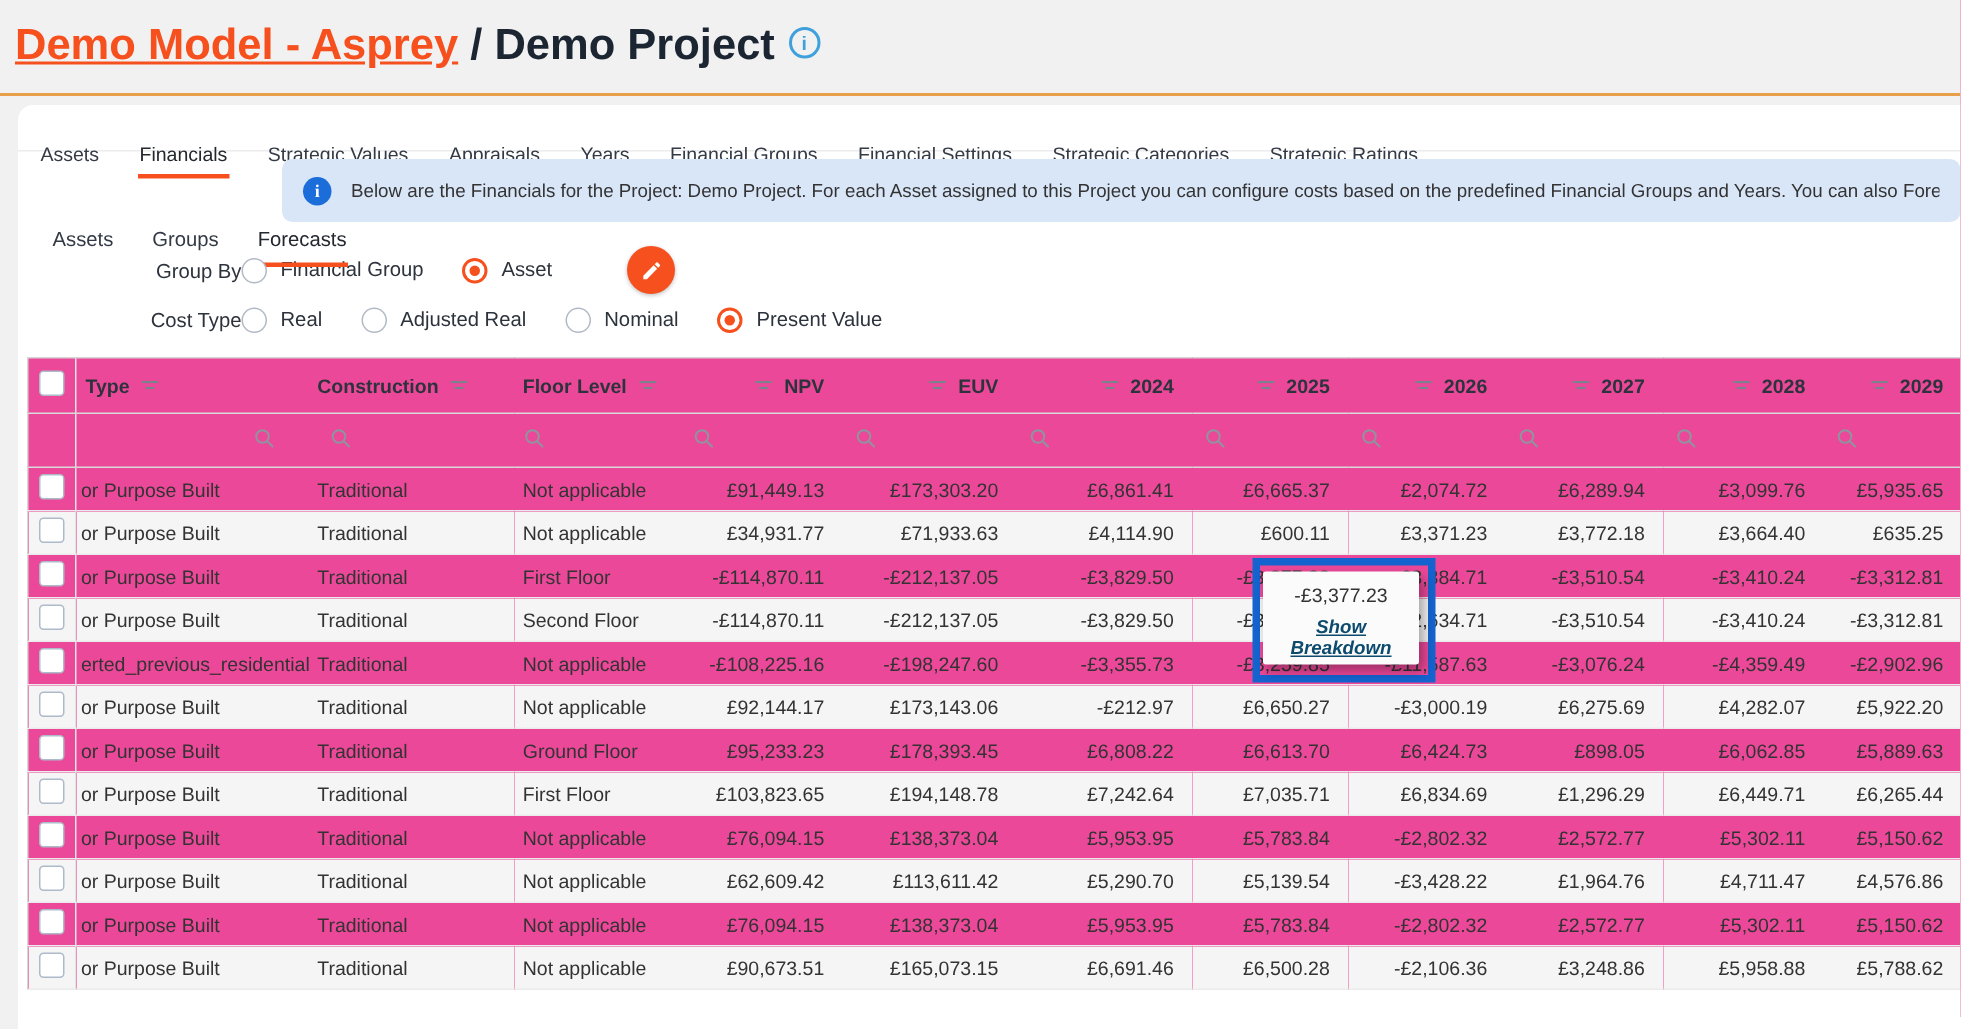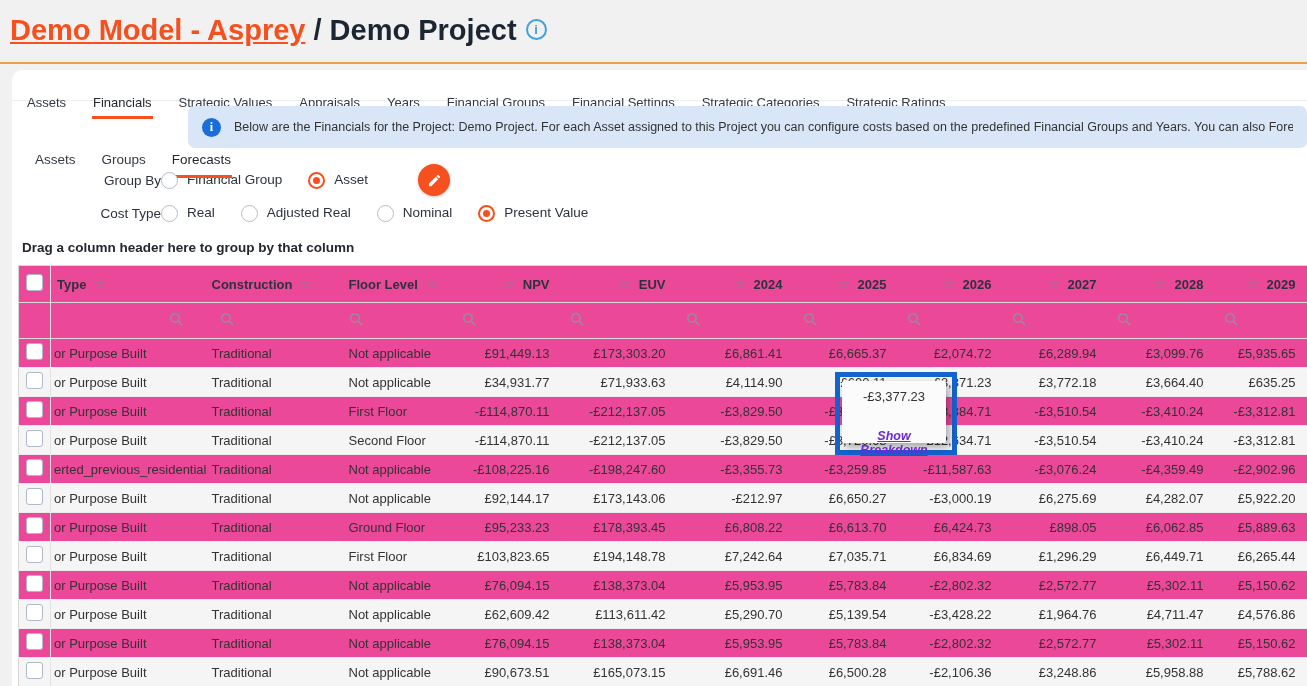--- a/index.html
+++ b/index.html
@@ -59,21 +59,21 @@
   .cell-left { padding-left:6px; }
   .type-cell { text-indent:-3px; }
   .checkbox { width:17px; height:17px; border:1px solid #aeb9ca; border-radius:3px; background:#fff; display:inline-block; cursor:pointer; }
   .search-icon { display:inline-block; cursor:pointer; line-height:0; }
   .filter-icon { line-height:0; cursor:pointer; }
 
   
   .hl-frame { position:absolute; left:835px; top:372px; width:122px; height:83px; border:5px solid #1463cf; z-index:10; }
   .hl-tooltip { position:absolute; left:2px; top:4px; width:104px; height:62px; background:#fbfbfb; border-radius:2px; box-shadow:3px 4px 8px rgba(0,0,0,.33); text-align:center; padding-top:8px; }
   .hl-value { font-size:13px; color:#333; }
-  .hl-link { display:inline-block; margin-top:25px; font-size:12.5px; font-style:italic; font-weight:700; color:#6d28d9; text-decoration:underline; cursor:pointer; }
+  .hl-link { display:inline-block; margin-top:7px; font-size:12.5px; font-style:italic; font-weight:700; color:#0c4a6e; text-decoration:underline; cursor:pointer; }
 </style>
 </head>
 <body>
 
 <div class="page">
 
   <div class="titlebar">
     <a class="model-link">Demo Model - Asprey</a><span class="title-sep"> / </span><span class="proj-title">Demo Project</span><span class="info-circle">i</span>
   </div>
   <div class="title-rule"></div>
@@ -139,21 +139,20 @@
             <span class="radio-circle"></span>
             <span class="radio-label">Nominal</span>
           </div>
           <div class="radio-opt selected">
             <span class="radio-circle"></span>
             <span class="radio-label">Present Value</span>
           </div>
         </div>
     </div>
 
-    <div class="group-panel">Drag a column header here to group by that column</div>
 
     <div class="grid-wrap">
       <table class="grid" id="grid-table">
           <colgroup>
             <col style="width: 32px;">
             <col style="width: 155px;">
             <col style="width: 137px;">
             <col style="width: 111px;">
             <col style="width: 108px;">
             <col style="width: 116px;">

